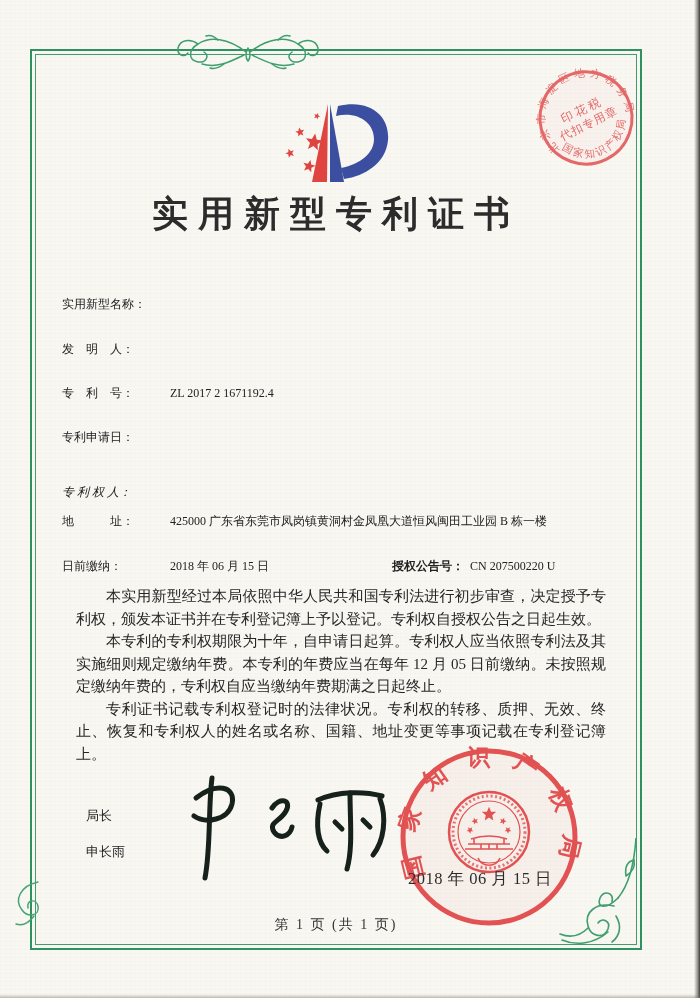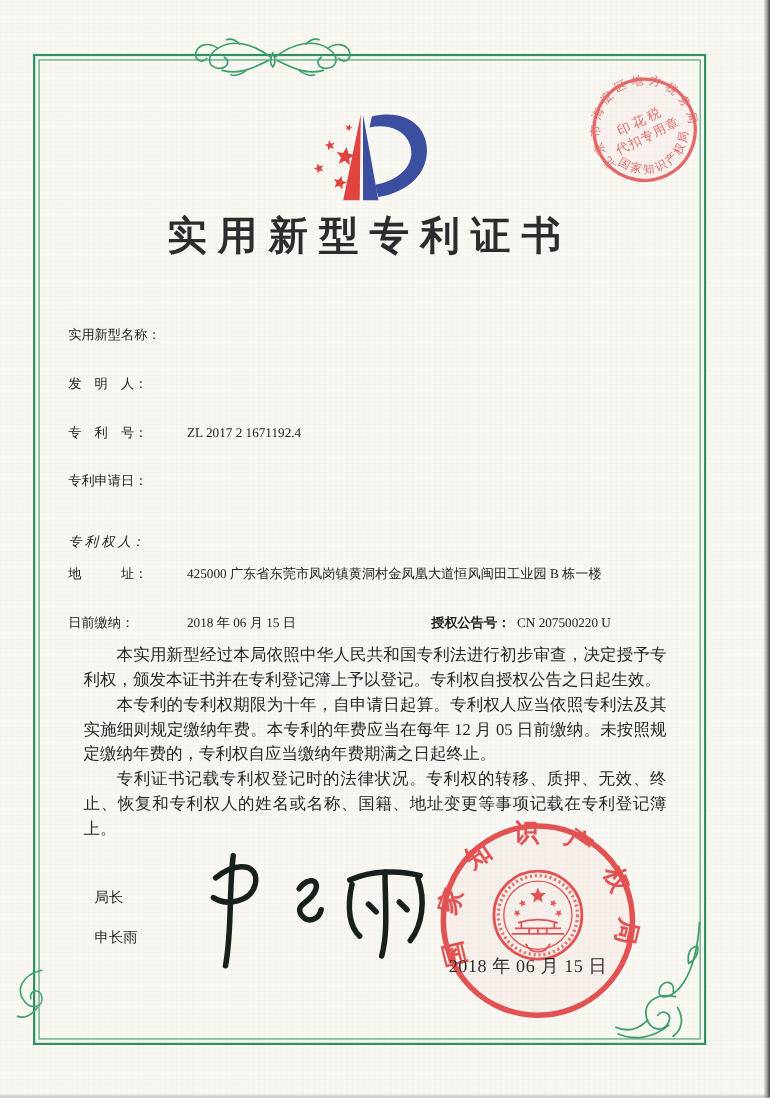--- a/index.html
+++ b/index.html
@@ -224,16 +224,17 @@
         <textPath href="#arcTaxTop" startOffset="50%">北京市海淀区地方税务局</textPath>
       </text>
       <text x="72" y="67" text-anchor="middle" font-size="12" fill="#e25555" letter-spacing="3">印花税</text>
       <text x="72" y="82" text-anchor="middle" font-size="11.5" fill="#e25555" letter-spacing="1">代扣专用章</text>
       <text font-size="10.5" fill="#e25555" letter-spacing="2" text-anchor="middle">
         <textPath href="#arcTaxBottom" startOffset="50%">国家知识产权局</textPath>
       </text>
     </g>
   </svg>
 
+  <div class="footer">第 1 页 (共 1 页)</div>
 
   <div class="scan-edge-right"></div>
   <div class="scan-edge-bottom"></div>
 </div>
 
 </body></html>

